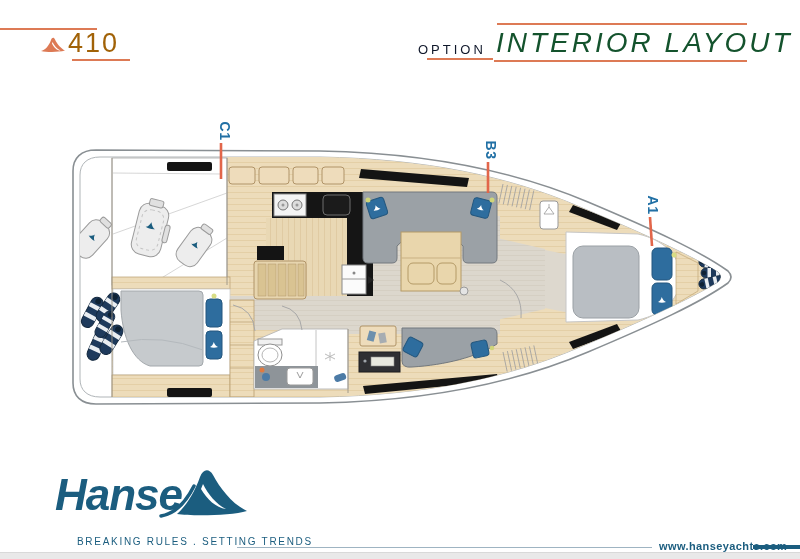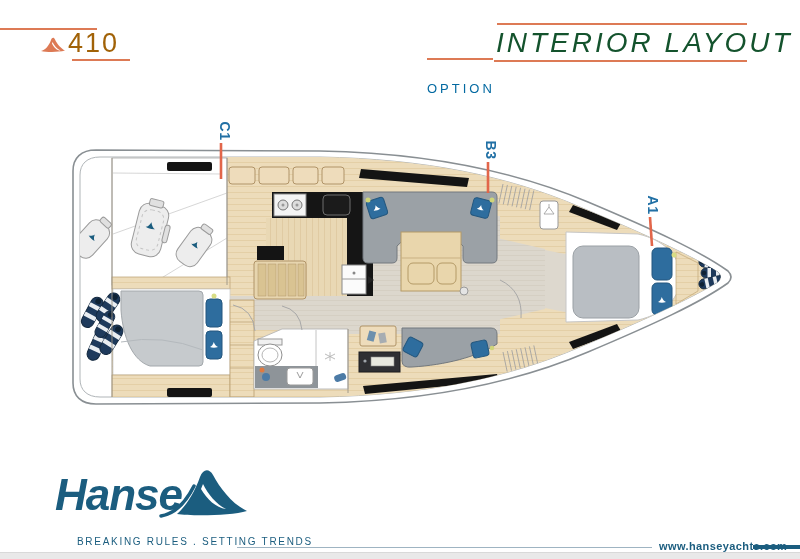--- a/index.html
+++ b/index.html
@@ -3,21 +3,21 @@
 <meta charset="utf-8">
 <style>
   html,body{margin:0;padding:0;background:#fff;}
   body{width:800px;height:559px;position:relative;overflow:hidden;
        font-family:"Liberation Sans",sans-serif;}
   .abs{position:absolute;}
   
   .hdr-line{background:#dd7a55;height:2px;}
   .model-logo{left:40px;top:30px;display:flex;align-items:flex-end;gap:2px;color:#a16207;}
   .model-num{font-size:27px;letter-spacing:2px;font-weight:400;line-height:1;}
-  .opt-label{left:427px;top:42px;font-size:13px;letter-spacing:3px;color:#0369a1;margin-top:39px;}
+  .opt-label{left:418px;top:42px;font-size:13px;letter-spacing:3px;color:#0f172a;}
   .page-title{left:496px;top:27px;font-size:28px;letter-spacing:3px;color:#14532d;font-weight:400;white-space:nowrap;font-style:italic;}
   .tagline{left:77px;top:536px;font-size:10px;letter-spacing:1.7px;color:#1b5d7f;font-weight:400;}
   .foot-rule{left:237px;top:547px;width:415px;height:1px;background:#9fb4c2;}
   .website{left:659px;top:540px;font-size:11px;color:#1b5d7f;font-weight:700;letter-spacing:.4px;}
   .foot-bar{left:753px;top:545px;width:47px;height:4px;background:#1b5d7f;}
   .bottom-strip{left:0;top:552px;width:800px;height:7px;background:#e9e9e9;border-top:1px solid #d9d9d9;}
   svg text{font-family:"Liberation Sans",sans-serif;}
 </style>
 </head>
 <body>

